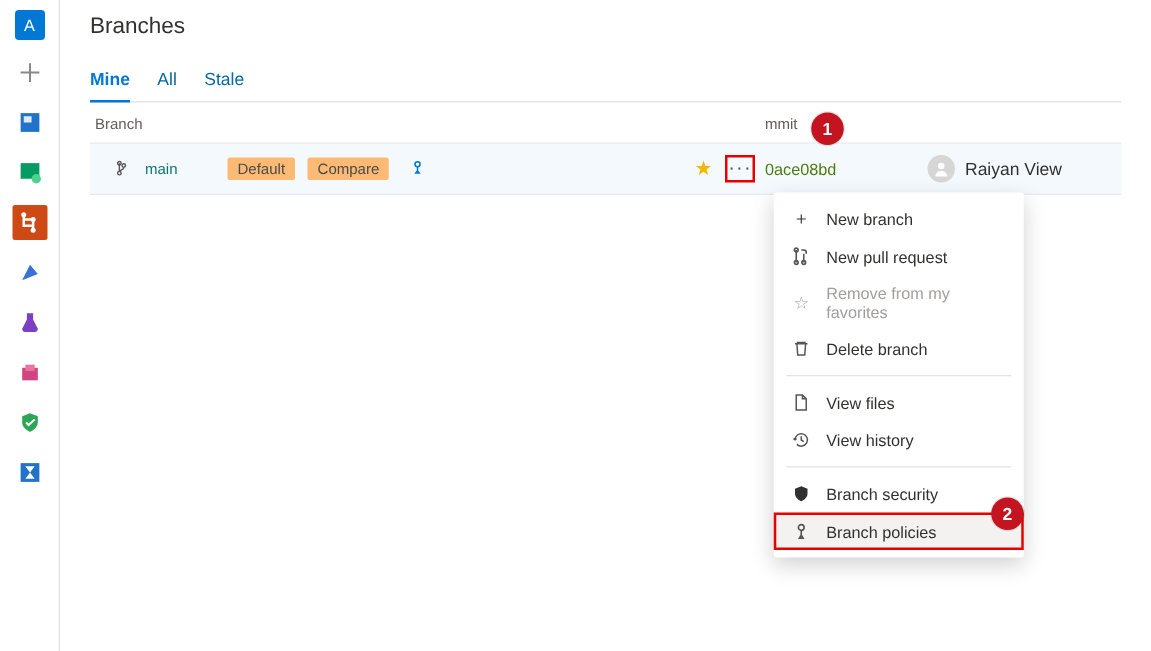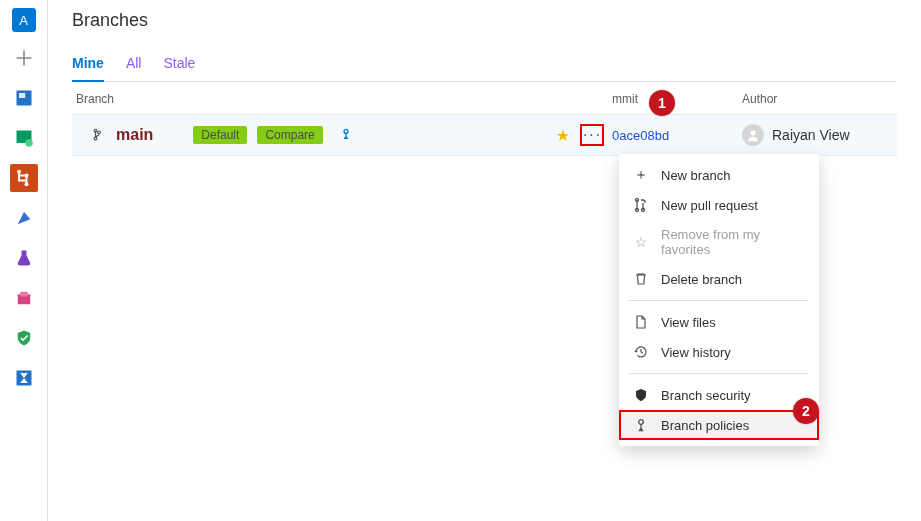--- a/index.html
+++ b/index.html
@@ -49,21 +49,21 @@
   font-weight: 500;
 }
 .rail svg { width: 20px; height: 20px; }
 
 .main { flex: 1; padding: 10px 24px 0 24px; position: relative; }
 .page-title { font-size: 18px; font-weight: 400; color: #323130; margin-bottom: 18px; }
 .tabs { display: flex; gap: 22px; border-bottom: 1px solid #e1e1e1; }
 .tab {
   padding: 6px 0 10px 0;
   font-size: 14px;
-  color: #8b5cf6;
+  color: #0369a1;
   cursor: pointer;
   position: relative;
 }
 .tab.active { color: #0078d4; font-weight: 600; }
 .tab.active::after {
   content: "";
   position: absolute;
   left: 0; right: 0; bottom: -1px;
   height: 2px;
   background: #0078d4;
@@ -85,23 +85,23 @@
   border-top: 1px solid #eaeaea;
   border-bottom: 1px solid #eaeaea;
 }
 .row .c-branch {
   width: 540px;
   display: flex;
   align-items: center;
   gap: 10px;
   padding-left: 20px;
 }
-.branch-name { font-size: 16px; color: #7f1d1d; font-weight: bold; }
+.branch-name { font-size: 12px; color: #0f766e; }
 .badge {
-  background: #84cc16;
+  background: #fdba74;
   color: #4b4b4b;
   font-size: 12px;
   padding: 2px 8px;
   border-radius: 2px;
 }
 .policy-icon { color: #0078d4; margin-left: 6px; }
 .row-actions {
   margin-left: auto;
   display: flex;
   align-items: center;
@@ -113,21 +113,21 @@
   width: 24px;
   height: 22px;
   display: flex;
   align-items: center;
   justify-content: center;
   border: 2px solid #e60000;
   color: #555;
   font-size: 16px;
   letter-spacing: 1px;
 }
-.row .c-commit { width: 130px; color: #1d4ed8; font-size: 13px; }
+.row .c-commit { width: 130px; color: #4d7c0f; font-size: 13px; }
 .row .c-author { flex: 1; display: flex; align-items: center; gap: 8px; }
 .avatar-circle {
   width: 22px; height: 22px;
   background: #d6d6d6;
   border-radius: 50%;
   display: flex; align-items: center; justify-content: center;
 }
 .avatar-circle svg { width: 14px; height: 14px; fill: #fff; }
 
 .menu {
@@ -246,21 +246,20 @@
 
     <div class="tabs">
       <div class="tab active">Mine</div>
       <div class="tab">All</div>
       <div class="tab">Stale</div>
     </div>
 
     <div class="cols">
       <div class="col-branch">Branch</div>
       <div class="col-commit">mmit</div>
-      <div class="col-author">Author</div>
     </div>
 
     <div class="row">
       <div class="c-branch">
         <svg width="14" height="14" viewBox="0 0 16 16">
             <path d="M4 3v8m0 0c0-2 4-2 4-4" stroke="#555" stroke-width="1.3" fill="none"></path>
             <circle cx="4" cy="3" r="1.6" fill="none" stroke="#555" stroke-width="1.3"></circle>
             <circle cx="4" cy="12" r="1.6" fill="none" stroke="#555" stroke-width="1.3"></circle>
             <circle cx="8" cy="5" r="1.6" fill="none" stroke="#555" stroke-width="1.3"></circle>
           </svg>

